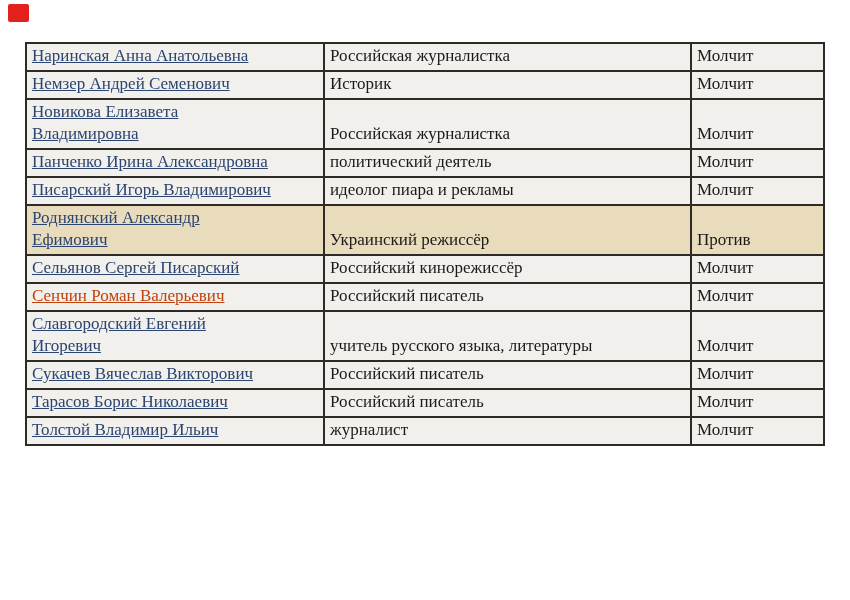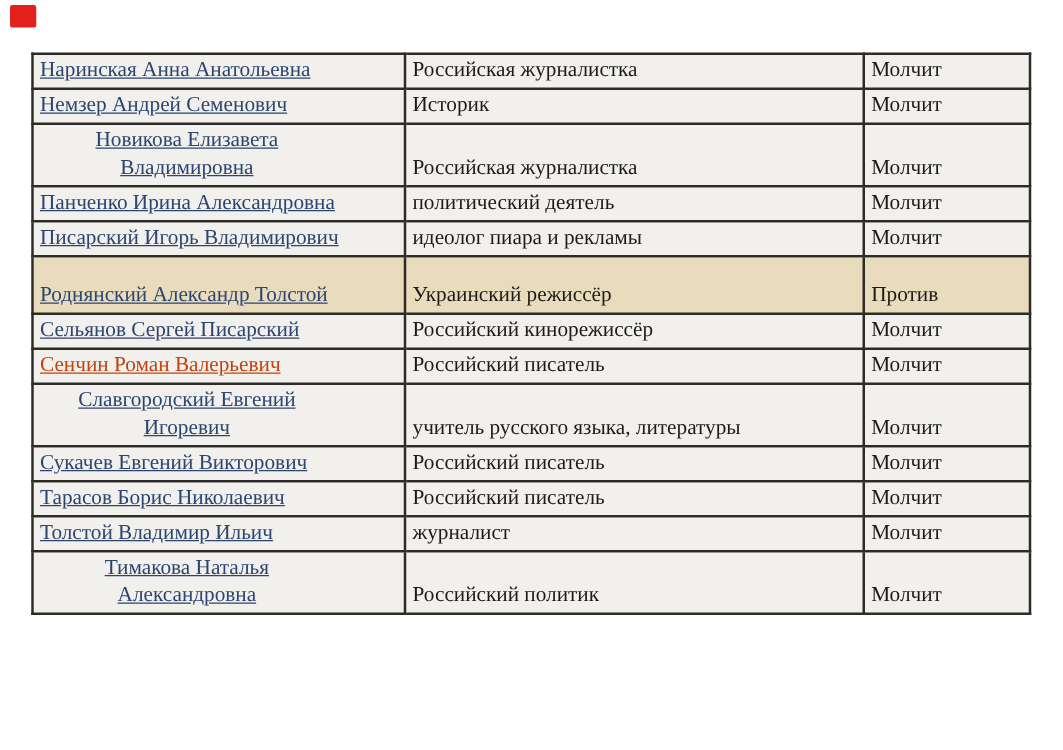--- a/index.html
+++ b/index.html
@@ -51,21 +51,20 @@
   .name-link {
     color: #2b4470;
     text-decoration: underline;
     white-space: nowrap;
     line-height: 22px;
   }
   tr.tall .name-link {
     white-space: normal;
     display: inline-block;
     max-width: 235px;
-    text-align: center;
   }
   tr.row-tan td { background: #e9dcbd; }
   td.cell-orange {
     background: #a35d0b;
     border-top-color: #53290a;
   }
   td.cell-orange .name-link { color: #c2410c; }
   .role-text, .status-text { line-height: 22px; }
 </style>
 </head>
@@ -110,21 +109,21 @@
 
 
       <tr class="row">
         <td><span class="name-link">Писарский Игорь Владимирович</span></td>
         <td><span class="role-text">идеолог пиара и рекламы</span></td>
         <td><span class="status-text">Молчит</span></td>
       </tr>
 
 
       <tr class="row tall row-tan">
-        <td><span class="name-link">Роднянский Александр Толстой</span></td>
+        <td><span class="name-link">Роднянский Александр Ефимович</span></td>
         <td><span class="role-text">Украинский режиссёр</span></td>
         <td><span class="status-text">Против</span></td>
       </tr>
 
       <tr class="row">
         <td><span class="name-link">Сельянов Сергей Писарский</span></td>
         <td><span class="role-text">Российский кинорежиссёр</span></td>
         <td><span class="status-text">Молчит</span></td>
       </tr>
 
@@ -134,38 +133,33 @@
         <td><span class="status-text">Молчит</span></td>
       </tr>
 
       <tr class="row tall">
         <td><span class="name-link">Славгородский Евгений Игоревич</span></td>
         <td><span class="role-text">учитель русского языка, литературы</span></td>
         <td><span class="status-text">Молчит</span></td>
       </tr>
 
       <tr class="row">
-        <td><span class="name-link">Сукачев Евгений Викторович</span></td>
+        <td><span class="name-link">Сукачев Вячеслав Викторович</span></td>
         <td><span class="role-text">Российский писатель</span></td>
         <td><span class="status-text">Молчит</span></td>
       </tr>
 
       <tr class="row">
         <td><span class="name-link">Тарасов Борис Николаевич</span></td>
         <td><span class="role-text">Российский писатель</span></td>
         <td><span class="status-text">Молчит</span></td>
       </tr>
 
       <tr class="row">
         <td><span class="name-link">Толстой Владимир Ильич</span></td>
         <td><span class="role-text">журналист</span></td>
         <td><span class="status-text">Молчит</span></td>
       </tr>
 
-      <tr class="row tall">
-        <td><span class="name-link">Тимакова Наталья Александровна</span></td>
-        <td><span class="role-text">Российский политик</span></td>
-        <td><span class="status-text">Молчит</span></td>
-      </tr>
 
     </tbody>
   </table>
 </div>
 
 </body></html>

